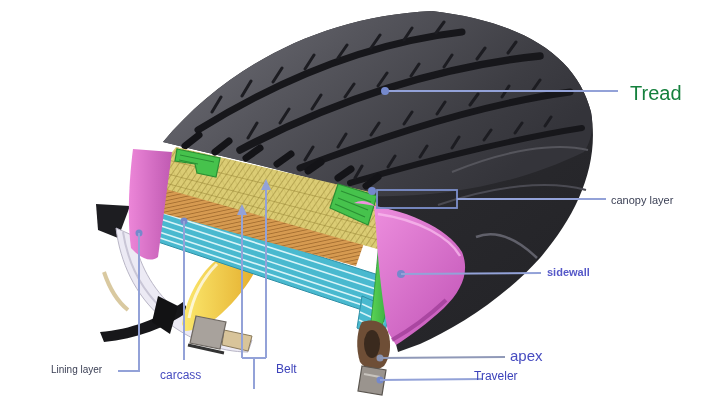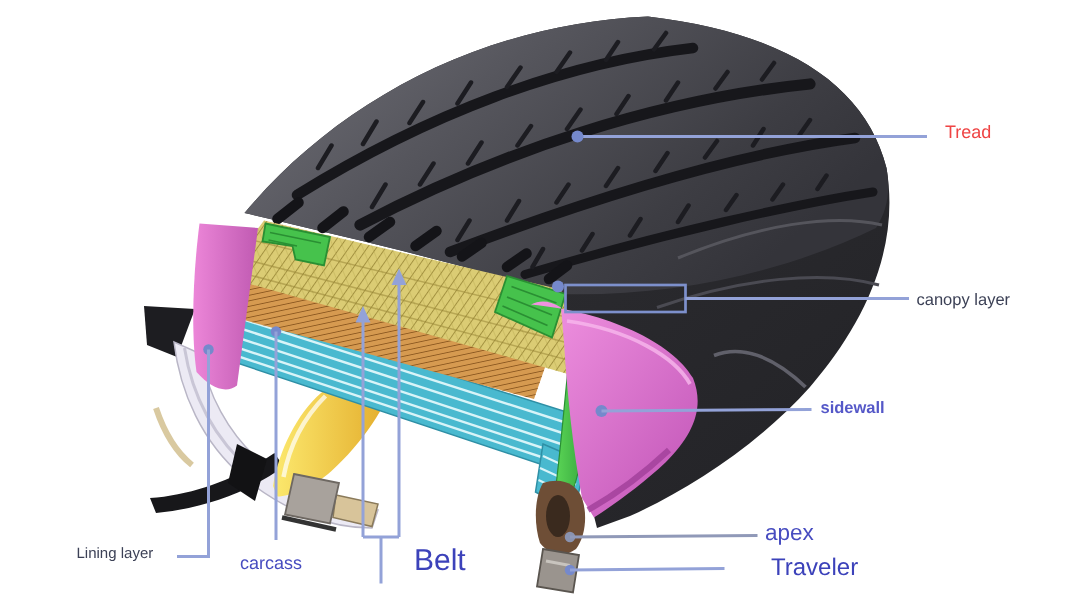--- a/index.html
+++ b/index.html
@@ -2,28 +2,28 @@
 <html><head>
 <meta charset="utf-8">
 <style>
   html,body{margin:0;padding:0;background:#ffffff;}
   .stage{
     position:relative;width:718px;height:409px;background:#ffffff;overflow:hidden;
     font-family:"Liberation Sans", sans-serif;
   }
   .stage svg{position:absolute;left:0;top:0;}
   .lbl{position:absolute;white-space:nowrap;line-height:1.1;}
-  .lbl-tread   {left:630px;top:82px; font-size:12px;color:#ef4444;}
+  .lbl-tread   {left:630px;top:82px; font-size:20px;color:#15803d;}
   .lbl-canopy  {left:611px;top:194px;font-size:11px;color:#3c4156;}
   .lbl-sidewall{left:547px;top:266px;font-size:11px;color:#5558c8;font-weight:bold;}
   .lbl-apex    {left:510px;top:348px;font-size:15px;color:#474cc0;text-align:right;}
-  .lbl-traveler{left:514px;top:370px;font-size:16px;color:#3c42ba;}
+  .lbl-traveler{left:474px;top:370px;font-size:12px;color:#3c42ba;}
   .lbl-lining  {left:51px; top:364px;font-size:10px;color:#3c4156;}
   .lbl-carcass {left:160px;top:369px;font-size:12px;color:#474cc0;}
-  .lbl-belt    {left:276px;top:363px;font-size:20px;color:#3c42ba;}
+  .lbl-belt    {left:276px;top:363px;font-size:12px;color:#3c42ba;}
 </style>
 </head>
 <body>
 
 <div class="stage">
 
   <svg width="718" height="409" viewBox="0 0 718 409">
     <defs>
       <linearGradient id="crownG" x1="0" y1="0" x2="1" y2="0.5">
         <stop offset="0" stop-color="#72727a"></stop>

